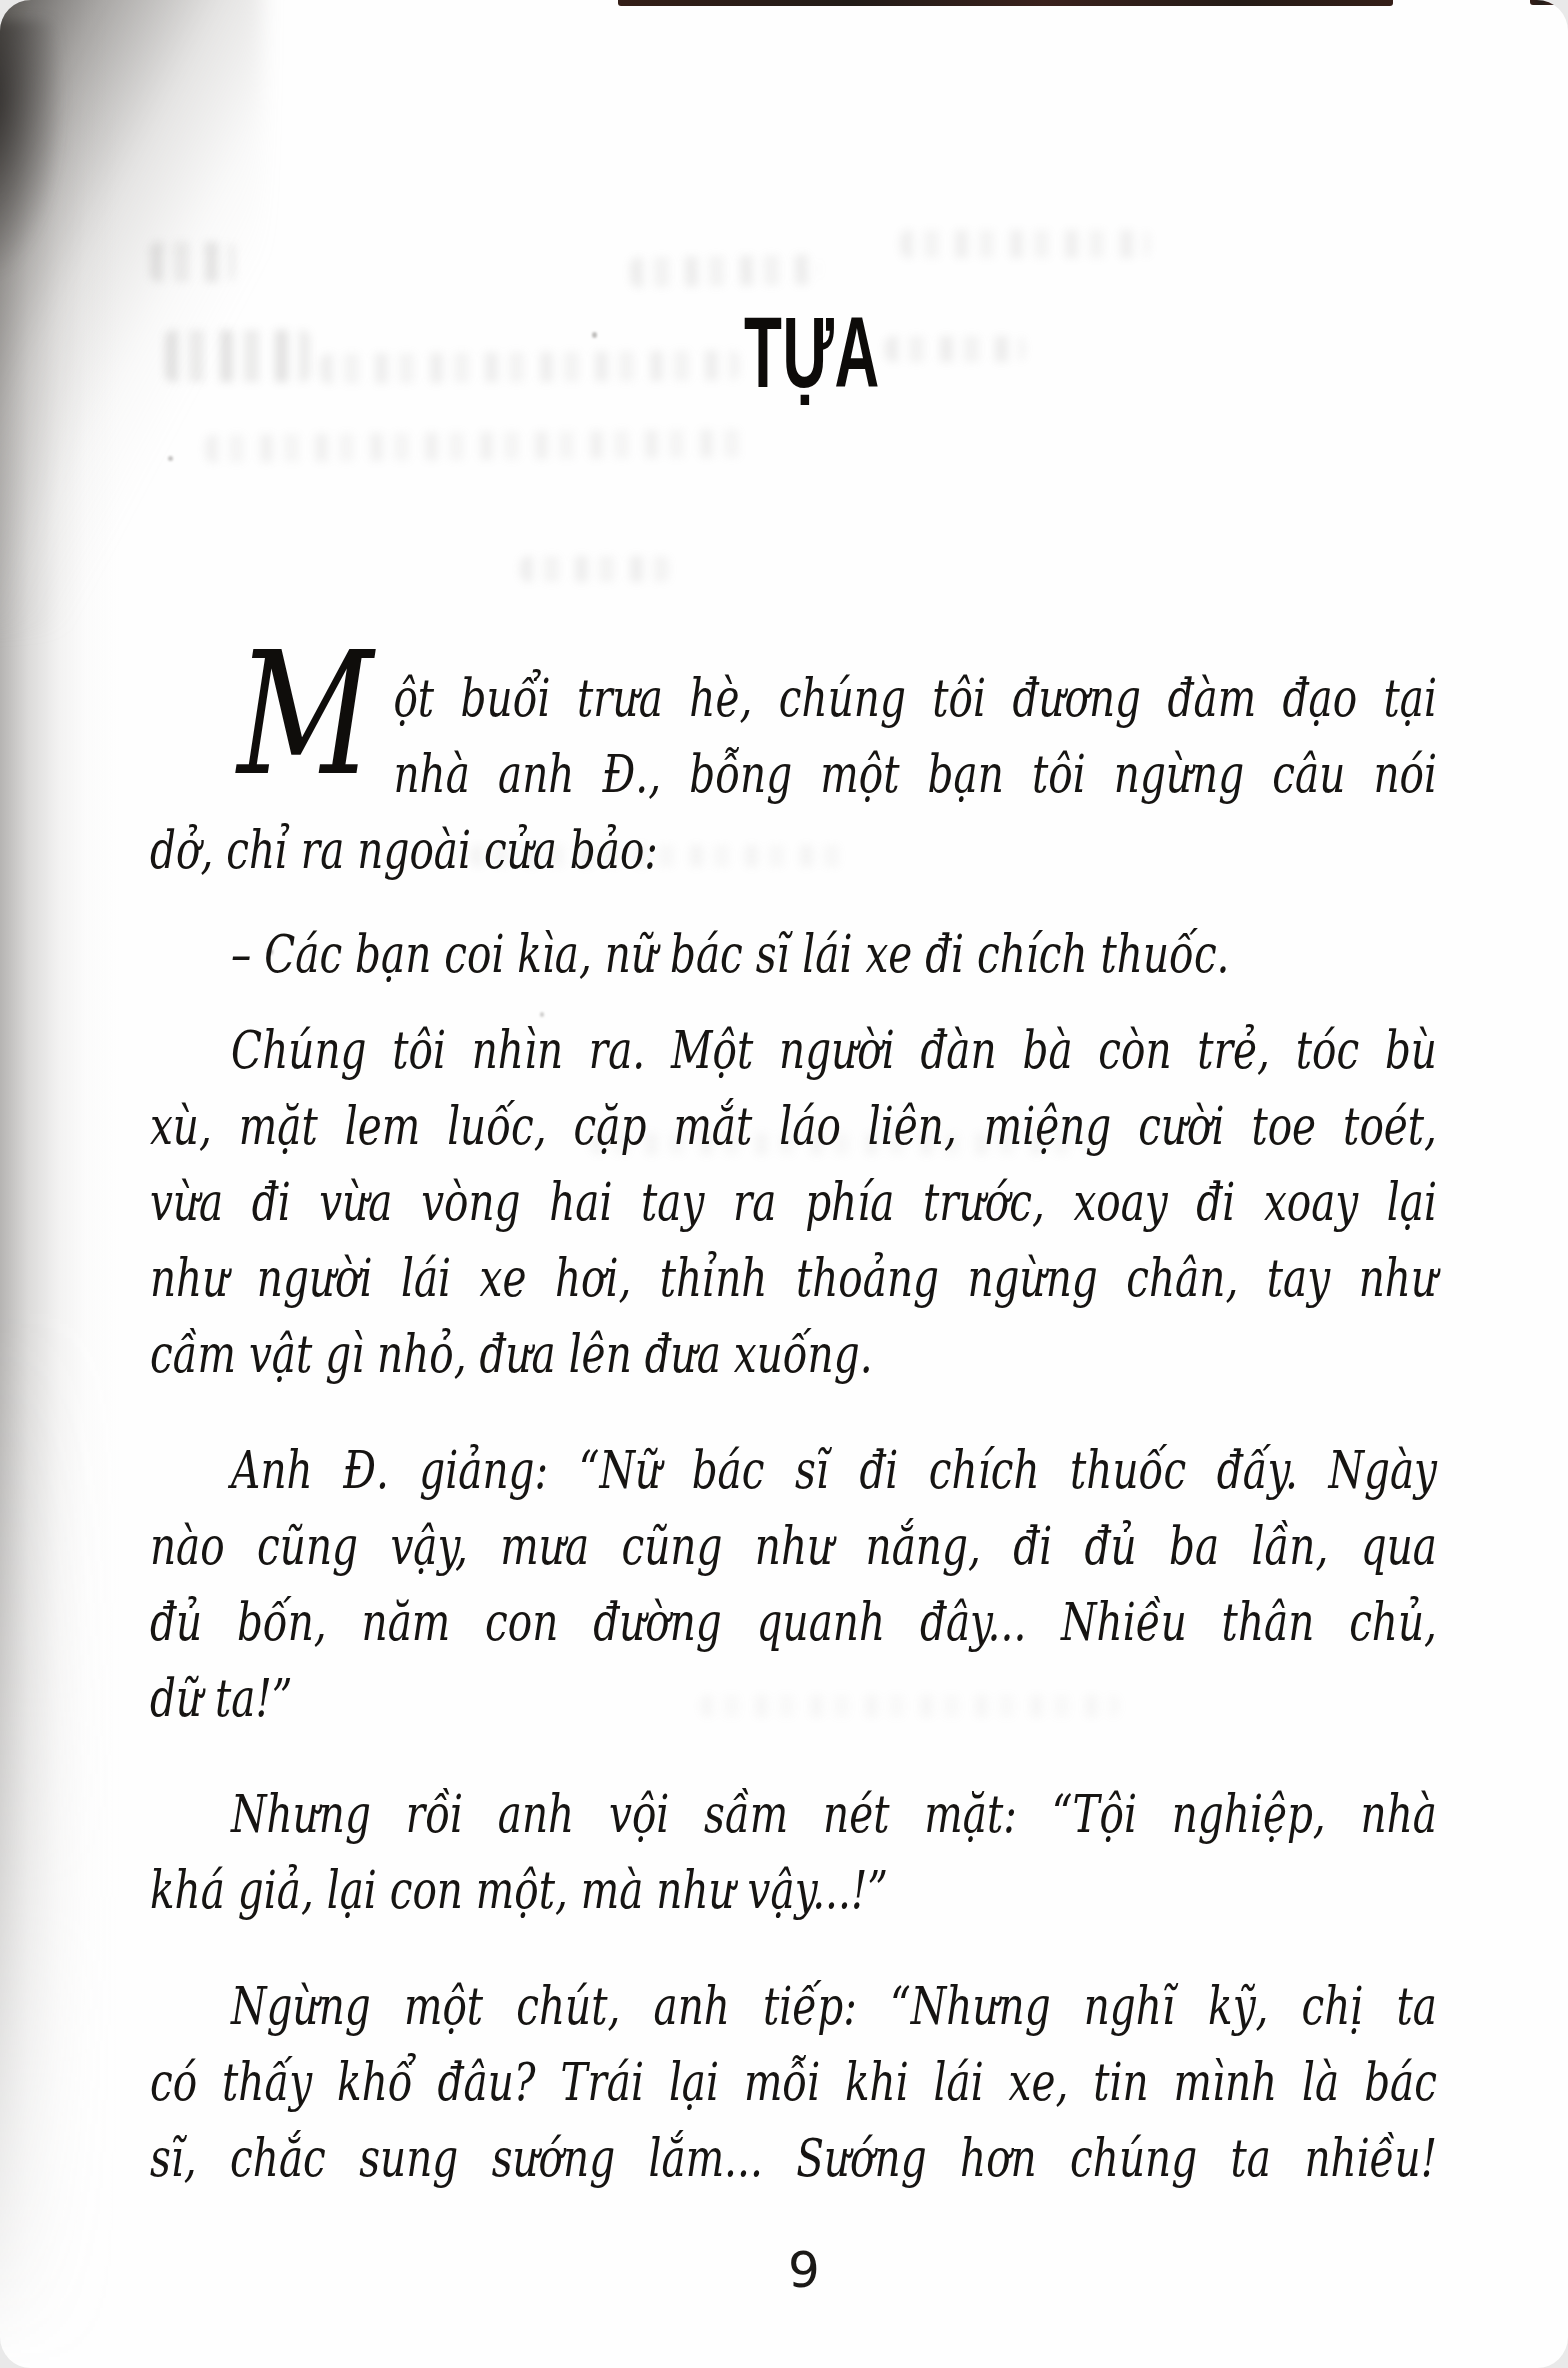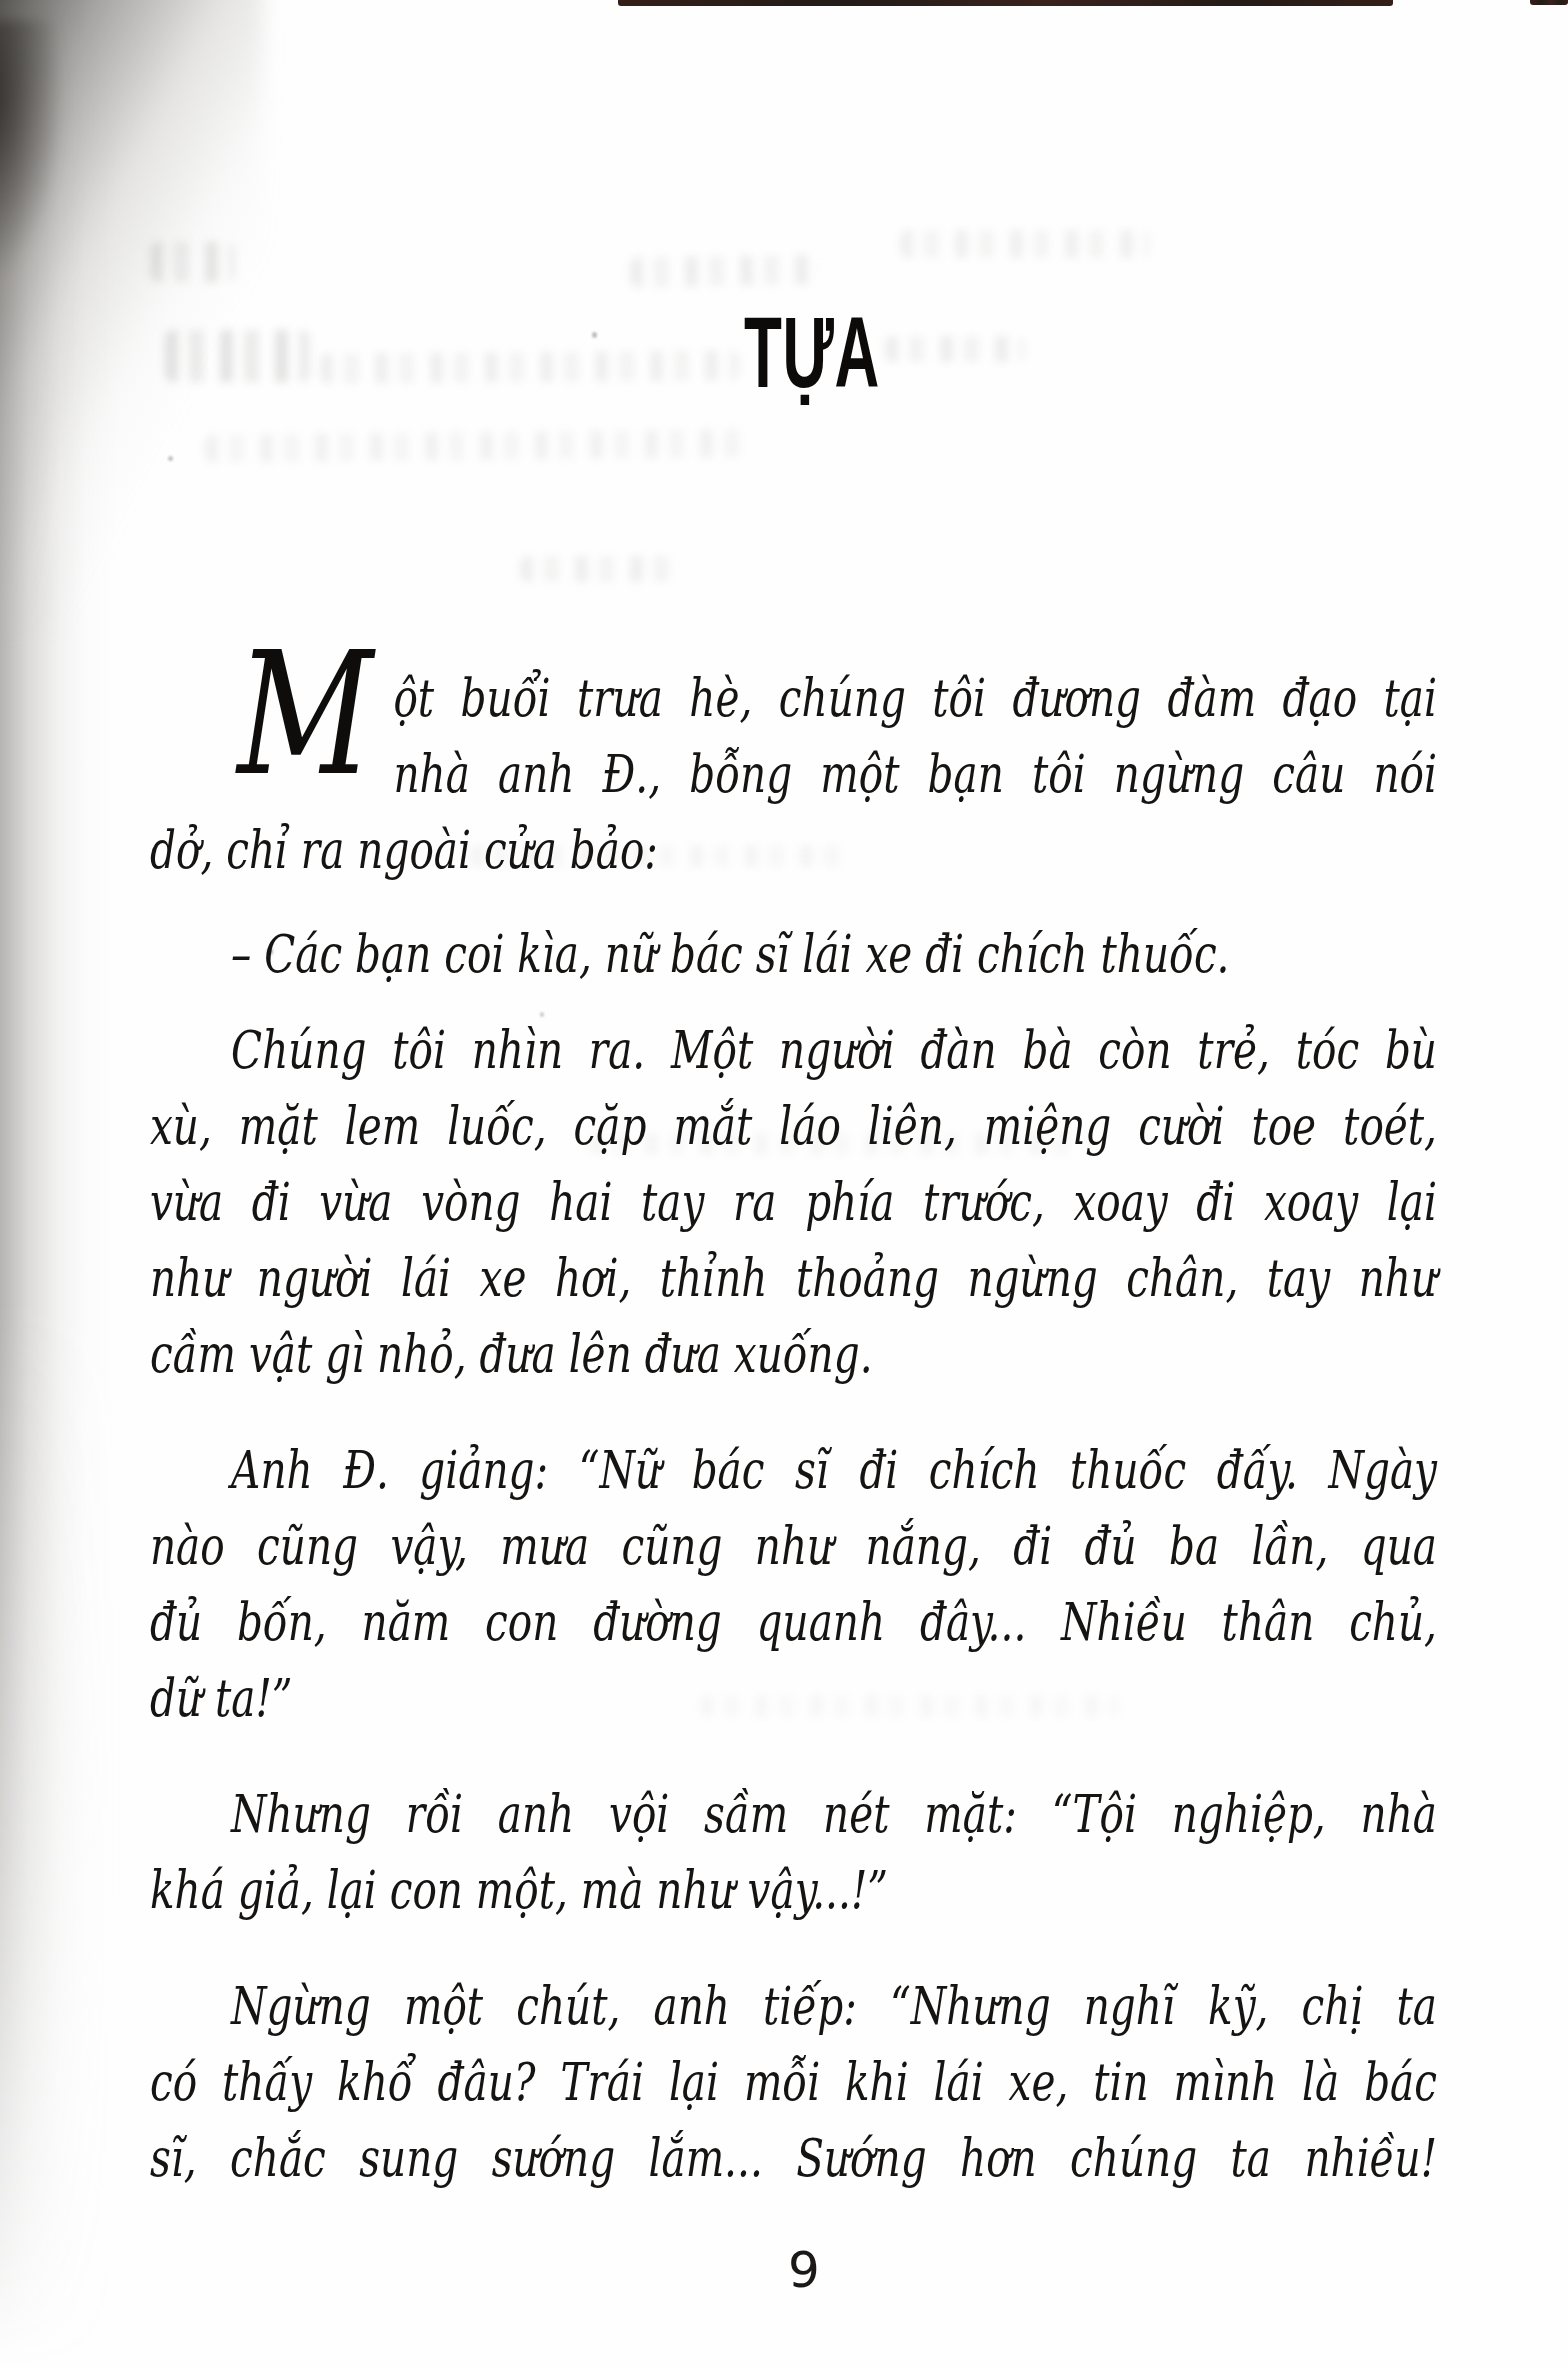--- a/index.html
+++ b/index.html
@@ -6,20 +6,21 @@
   body {
     width: 1568px; height: 2368px;
     background: #e9e9e9;
     font-family: "DejaVu Serif", serif;
   }
   .page {
     position: relative;
     width: 1568px; height: 2368px;
     background: #fefefe;
     overflow: hidden;
+    border-radius: 31px;
   }
 
   
   .edge-top {
     position: absolute; top: 0; height: 6px;
     background: linear-gradient(90deg, #2a130c 0%, #17100c 30%, #301611 55%, #1a100b 80%, #2a130c 100%);
     border-radius: 0 0 3px 3px;
     opacity: .95;
   }
   .edge-top.seg1 { left: 618px; width: 775px; }

